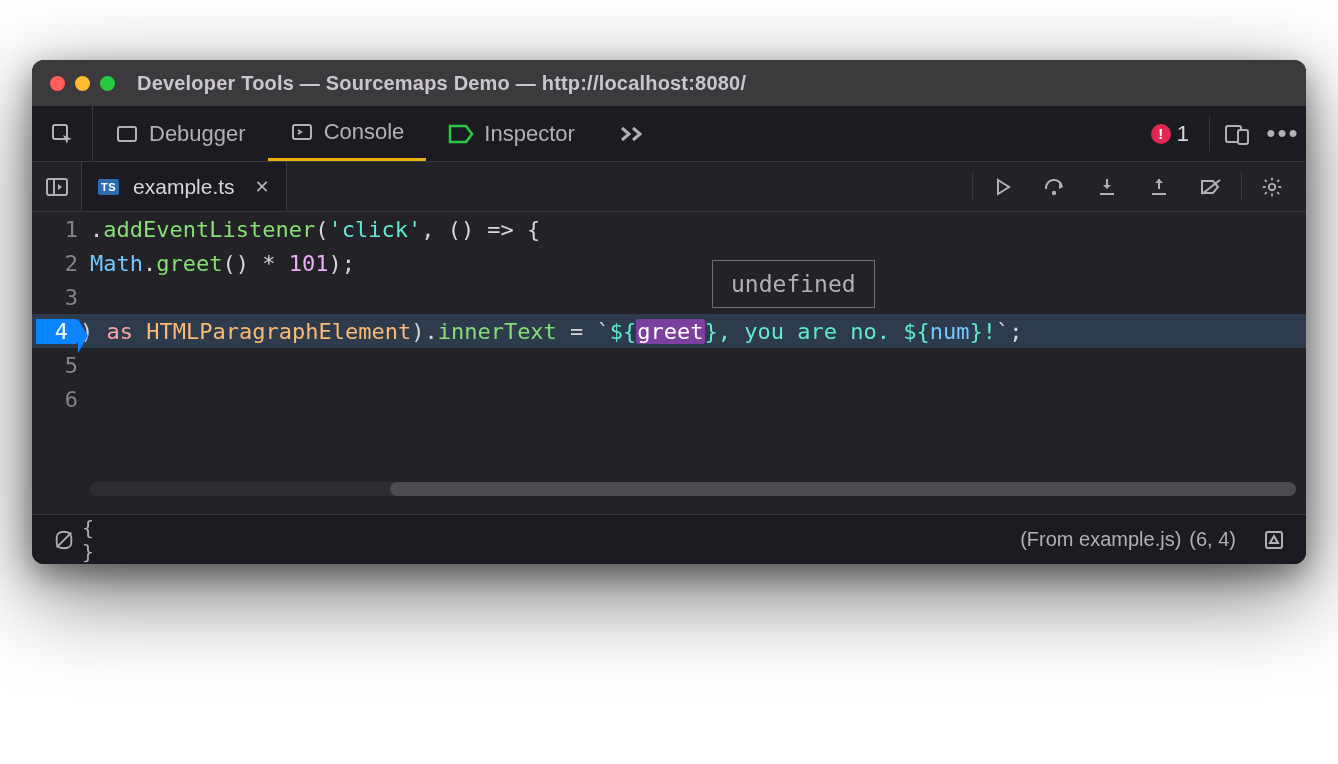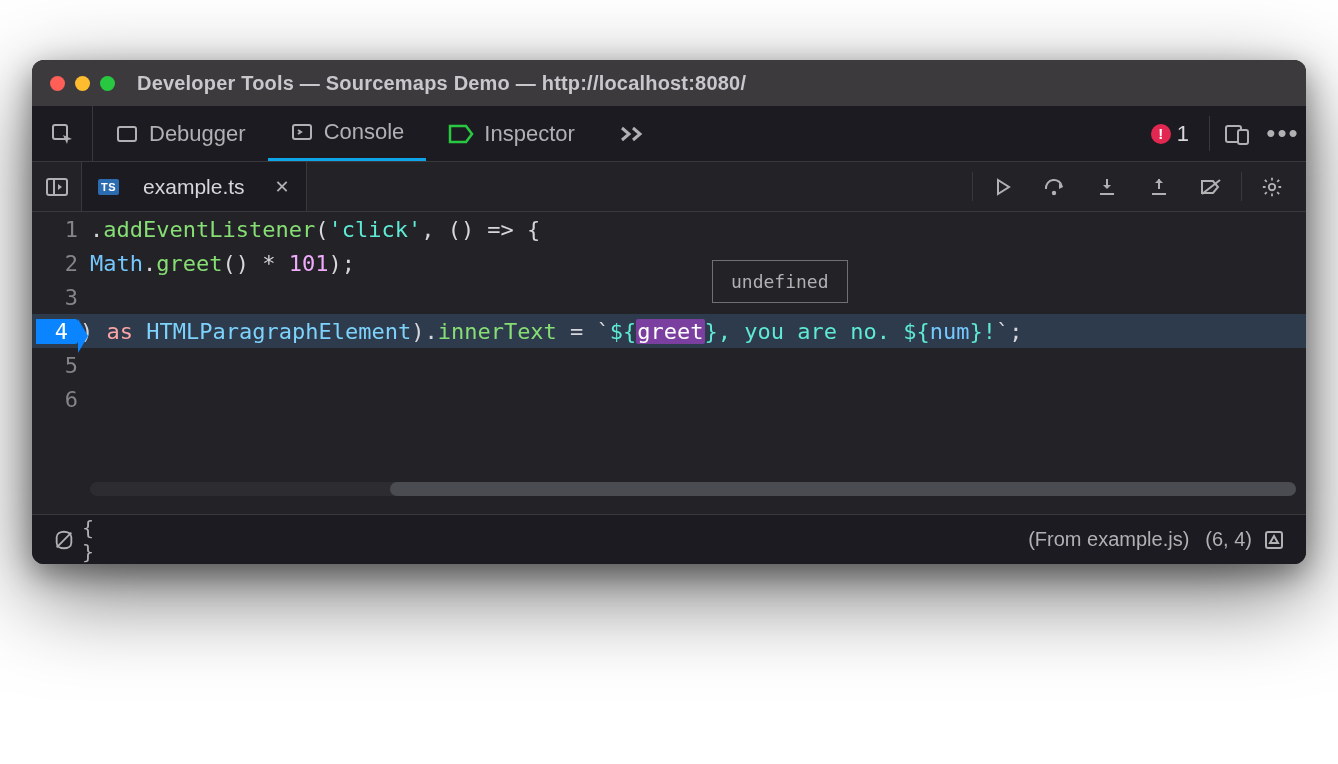--- a/index.html
+++ b/index.html
@@ -38,35 +38,35 @@
   .tool-btn {
     display: flex; align-items: center; justify-content: center;
     padding: 0 18px; color: #b1b1b3; font-size: 20px;
     border-right: 1px solid #38383d;
   }
   .tool-tab {
     display: flex; align-items: center; gap: 10px;
     padding: 0 22px; color: #b1b1b3; font-size: 22px;
     cursor: pointer;
   }
-  .tool-tab.active { border-bottom: 3px solid #0ea5e9; }
+  .tool-tab.active { border-bottom: 3px solid #eab308; }
   .tool-spacer { flex: 1; }
   .err-badge { display: flex; align-items: center; gap: 6px; color: #d8d8db; font-size: 22px; padding: 0 16px; }
   .err-circle { width: 20px; height: 20px; border-radius: 50%; background: #e22850; color: #fff; font-size: 15px; font-weight: 800; display: flex; align-items: center; justify-content: center; }
   .sep { width: 1px; background: #38383d; margin: 10px 4px; }
   .icon-btn { display:flex; align-items:center; justify-content:center; width:46px; color:#b1b1b3; }
   .file-tab-bar {
     height: 50px;
     background: #232327;
     border-bottom: 1px solid #38383d;
     display: flex; align-items: stretch;
   }
   .pane-btn { width: 50px; display:flex; align-items:center; justify-content:center; border-right:1px solid #38383d; color:#b1b1b3; }
   .file-tab {
-    display:flex; align-items:center; gap:24px;
+    display:flex; align-items:center; gap:14px;
     padding: 0 16px; color:#d7d7db; font-size: 21px; background:#1c1b22;
     border-right:1px solid #38383d;
   }
   .ts-badge { background:#2b6cb0; color:#fff; font-size:11px; font-weight:800; padding:2px 3px; border-radius:2px; letter-spacing:0.5px; }
   .close-x { color:#b1b1b3; font-size:18px; margin-left:6px; }
   .dbg-controls { display:flex; align-items:center; gap:0; padding-right:8px; }
   .dbg-controls .ctrl { width:52px; display:flex; align-items:center; justify-content:center; color:#b1b1b3; }
   .dbg-sep { width:1px; background:#38383d; align-self:stretch; margin:10px 4px; }
   .editor {
     position: relative;
@@ -79,26 +79,26 @@
   .code-line { display:flex; height:34px; align-items:center; position:relative; }
   .gutter { width:58px; text-align:right; padding-right:12px; color:#848489; user-select:none; }
   .code { white-space: pre; color:#d7d7db; }
   .code-line.current { background:#2e3b4d; }
   .code-line.current .gutter { background:#0a84ff; color:#fff; border-radius:0 3px 3px 0; padding-right:10px; margin-right:2px; width:42px; margin-left:4px; position:relative; }
   .code-line.current .gutter::after{
     content:""; position:absolute; right:-10px; top:0; width:0; height:0;
     border-top:17px solid transparent; border-bottom:17px solid transparent; border-left:10px solid #0a84ff;
   }
   .tk-method{color:#86de74;} .tk-str{color:#5eead4;} .tk-prop{color:#74c8ff;}
-  .tk-op{color:#d7d7db;} .tk-kw{color:#fca5a5;} .tk-type{color:#7dd3fc;}
+  .tk-op{color:#d7d7db;} .tk-kw{color:#fca5a5;} .tk-type{color:#fdba74;}
   .tk-num{color:#f0abfc;} .tk-hl{background:#7b3fa0; color:#fff; border-radius:2px; padding:0 1px;}
   .tooltip {
     position:absolute; top:48px; left:680px;
     border:1px solid #6f6f76; background:#232327; color:#b1b1b3;
-    padding:10px 18px; font-size:18px;
+    padding:10px 18px; font-size:23px;
   }
   .hscroll { height:14px; background:#2c2c31; margin: 6px 10px 2px 58px; border-radius:7px; position:relative; }
   .hscroll-thumb { position:absolute; left:300px; right:0; top:0; bottom:0; background:#4b4b52; border-radius:7px; }
   .statusbar {
     height:50px; background:#1c1b22; border-top:1px solid #38383d;
     display:flex; align-items:center; padding:0 14px; color:#b1b1b3; font-size:20px;
   }
   .statusbar .spacer{flex:1;}
   .sb-icon{ width:36px; display:flex; justify-content:center; }
   svg { display:block; }
@@ -266,22 +266,22 @@
     <div class="sb-icon">
       <svg width="22" height="22" viewBox="0 0 24 24" fill="none" stroke="currentColor" stroke-width="2">
           <path d="M12 3 C8 3 4 5 4 9 v6 c0 4 4 6 8 6 s8-2 8-6 V9 c0-4-4-6-8-6z"></path>
           <line x1="4" y1="20" x2="20" y2="4"></line>
         </svg>
     </div>
     <div class="sb-icon">
       <span style="font-family:monospace;">{ }</span>
     </div>
     <div class="spacer"></div>
-    <div style="margin-right:16px;">(From example.js)</div>
-    <div style="margin-right:4px;">(6, 4)</div>
+    <div style="margin-right:8px;">(From example.js)</div>
+    <div style="margin-right:20px;">(6, 4)</div>
     <div class="sb-icon">
       <svg width="22" height="22" viewBox="0 0 22 22" fill="none" stroke="currentColor" stroke-width="2">
           <rect x="3" y="3" width="16" height="16" rx="2"></rect>
           <path d="M7 14 L11 7 L15 14 Z"></path>
         </svg>
     </div>
   </div>
 
 </div>
 

